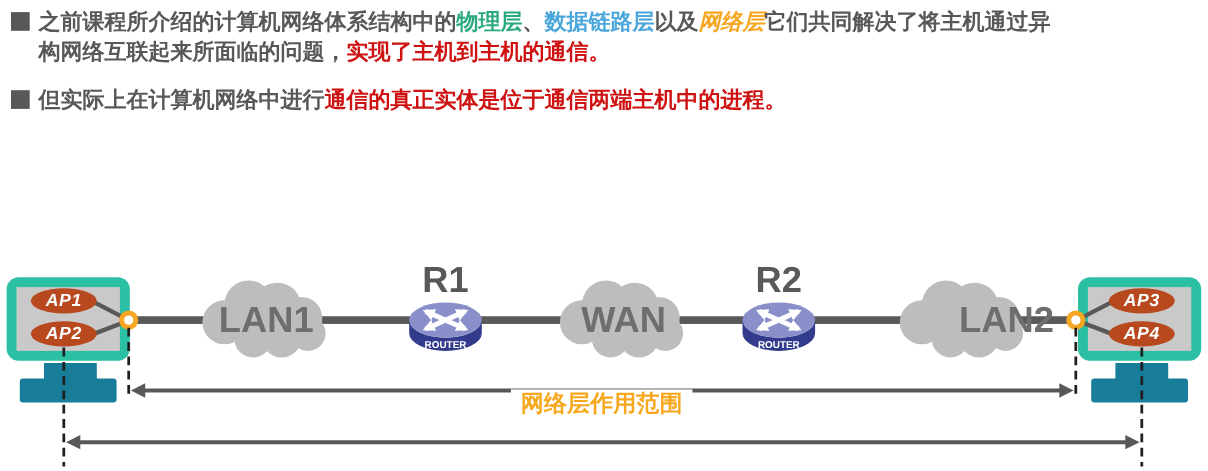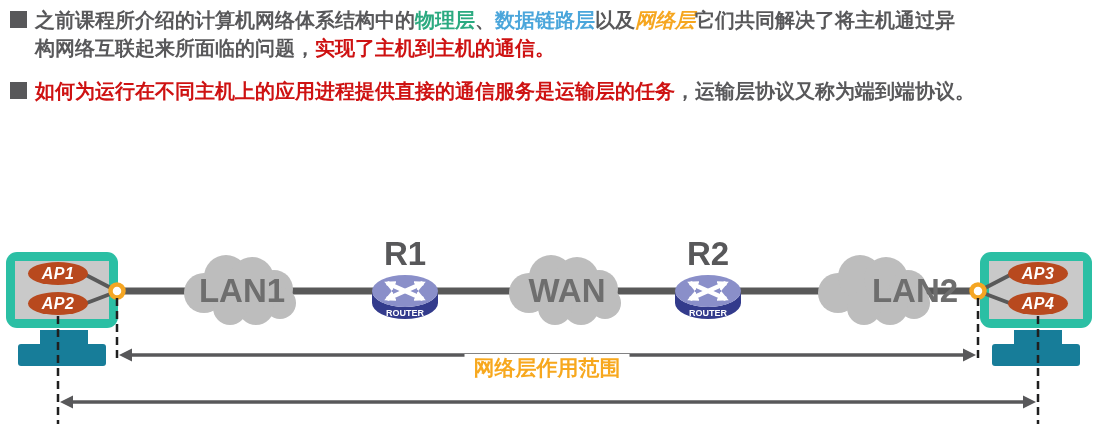--- a/index.html
+++ b/index.html
@@ -51,21 +51,21 @@
     <div class="bullet">
       <div class="bullet-marker"></div>
       <div class="bullet-text">
           <div class="seg-line"><span class="seg-gray">之前课程所介绍的计算机网络体系结构中的</span><span class="seg-green">物理层</span><span class="seg-gray">、</span><span class="seg-blue">数据链路层</span><span class="seg-gray">以及</span><span class="seg-orange">网络层</span><span class="seg-gray">它们共同解决了将主机通过异</span></div>
           <div class="seg-line"><span class="seg-gray">构网络互联起来所面临的问题，</span><span class="seg-red">实现了主机到主机的通信。</span></div>
         </div>
     </div>
     <div class="bullet">
       <div class="bullet-marker"></div>
       <div class="bullet-text">
-          <div class="seg-line"><span class="seg-red">如何为运行在不同主机上的应用进程提供直接的通信服务是运输层的任务</span><span class="seg-gray">，运输层协议又称为端到端协议。</span></div>
+          <div class="seg-line"><span class="seg-gray">但实际上在计算机网络中进行</span><span class="seg-red">通信的真正实体是位于通信两端主机中的进程。</span></div>
         </div>
     </div>
   </div>
 
   <div class="diagram">
     <svg width="1098" height="200" viewBox="0 0 1098 200">
       <defs>
         <marker id="wh" markerUnits="userSpaceOnUse" markerWidth="12" markerHeight="12" refX="8" refY="5.5" orient="auto">
           <path d="M0,0 L11,5.5 L0,11 Z" fill="#fff"></path>
         </marker>

